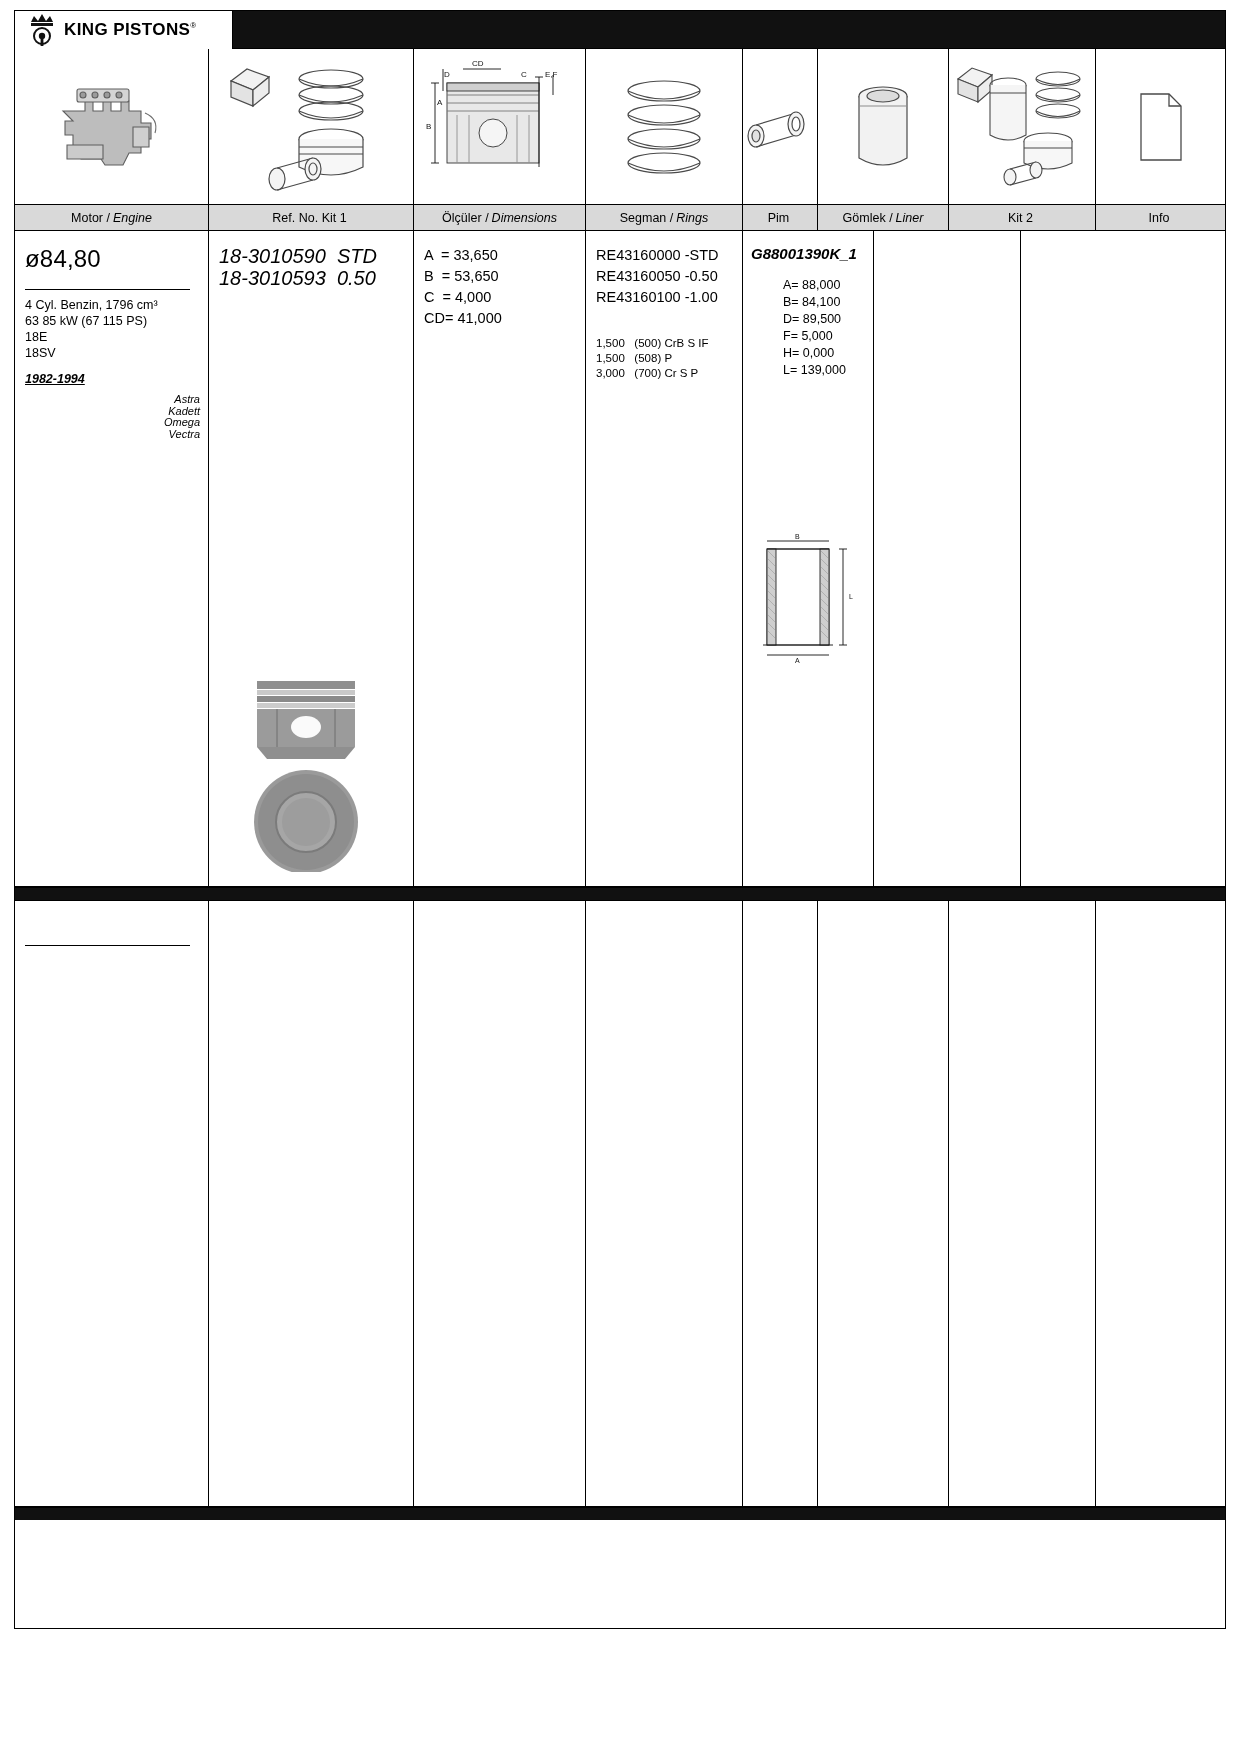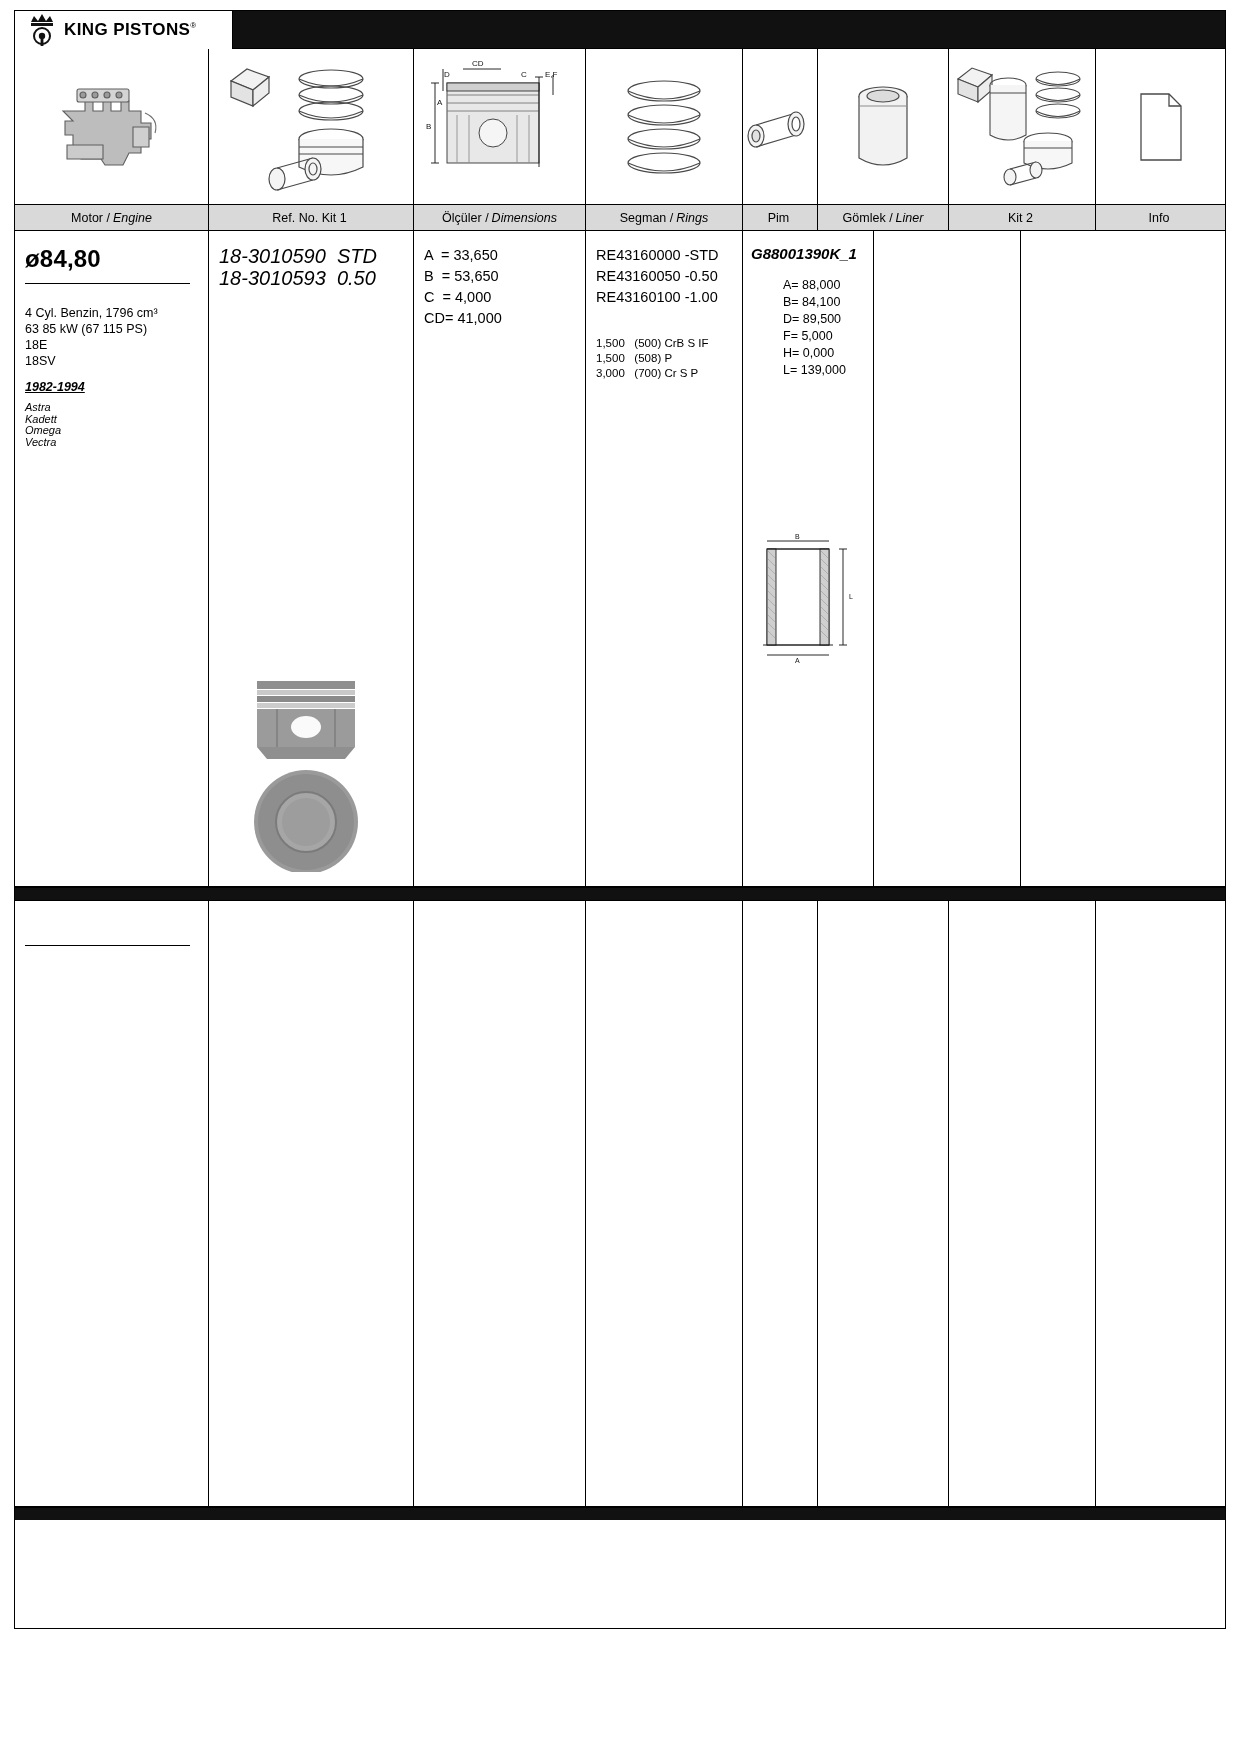--- a/index.html
+++ b/index.html
@@ -117,26 +117,26 @@
   .datacell {
     height: 656px;
     box-sizing: border-box;
     padding: 14px 8px 0 10px;
     position: relative;
     overflow: hidden;
   }
 
   .bore {
     font-size: 24px;
-    font-weight: bold;
+    font-weight: normal;
     letter-spacing: 0.2px;
-    padding-bottom: 10px;
+    padding-bottom: 16px;
     border-bottom: 1px solid #000;
     width: 165px;
-    margin-bottom: 21px;
+    margin-bottom: 7px;
   }
   .eng-spec {
     font-size: 12.5px;
     line-height: 16px;
   }
   .eng-years {
     font-size: 12.5px;
     font-style: italic;
     font-weight: bold;
     text-decoration: underline;
@@ -462,21 +462,21 @@
     <div class="cols datarow">
 
       <div class="col c-engine">
         <div class="datacell">
           <div class="bore">ø84,80</div>
           <div class="eng-spec" style="white-space:pre-line;">4 Cyl. Benzin, 1796 cm³
 63 85 kW (67 115 PS)
 18E
 18SV</div>
           <div class="eng-years">1982-1994</div>
-          <div class="eng-models" style="white-space:pre-line;">Astra
+          <div class="eng-models" style="white-space:pre-line;text-align:right;">Astra
 Kadett
 Omega
 Vectra</div>
         </div>
       </div>
 
       <div class="col c-kit1">
         <div class="datacell">
           <div class="refline">18-3010590  STD</div>
           <div class="refline">18-3010593  0.50</div>

